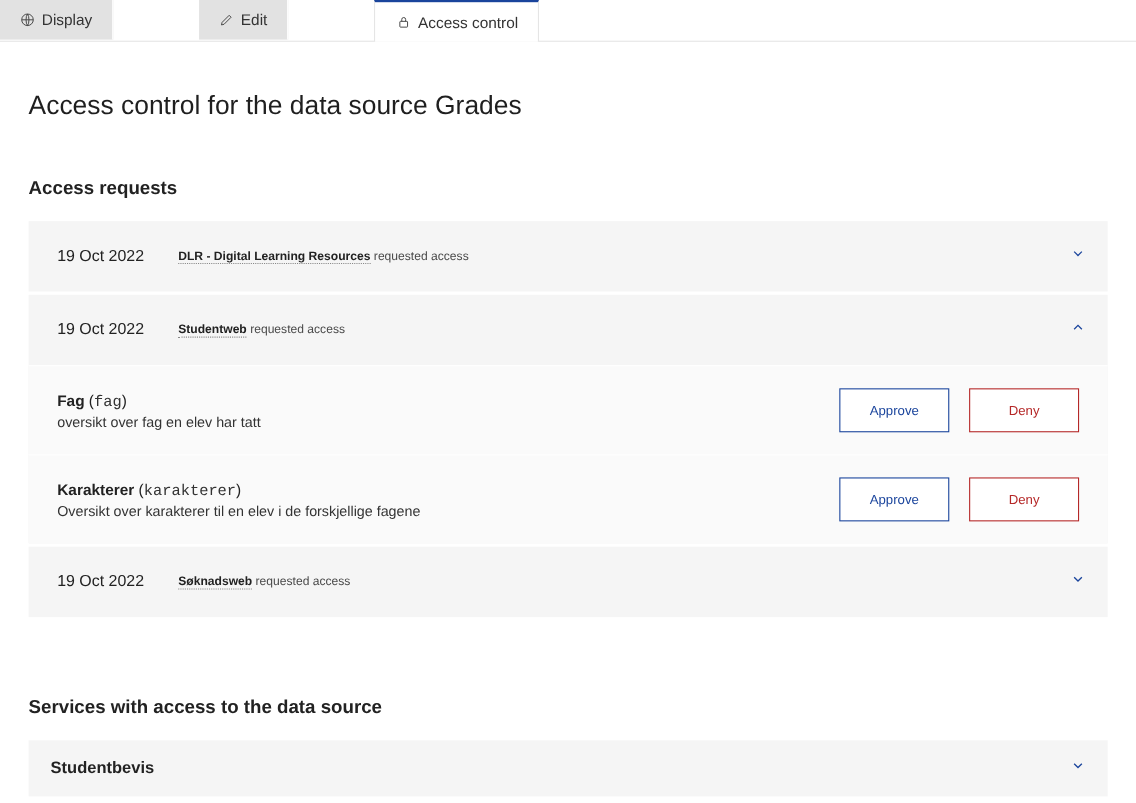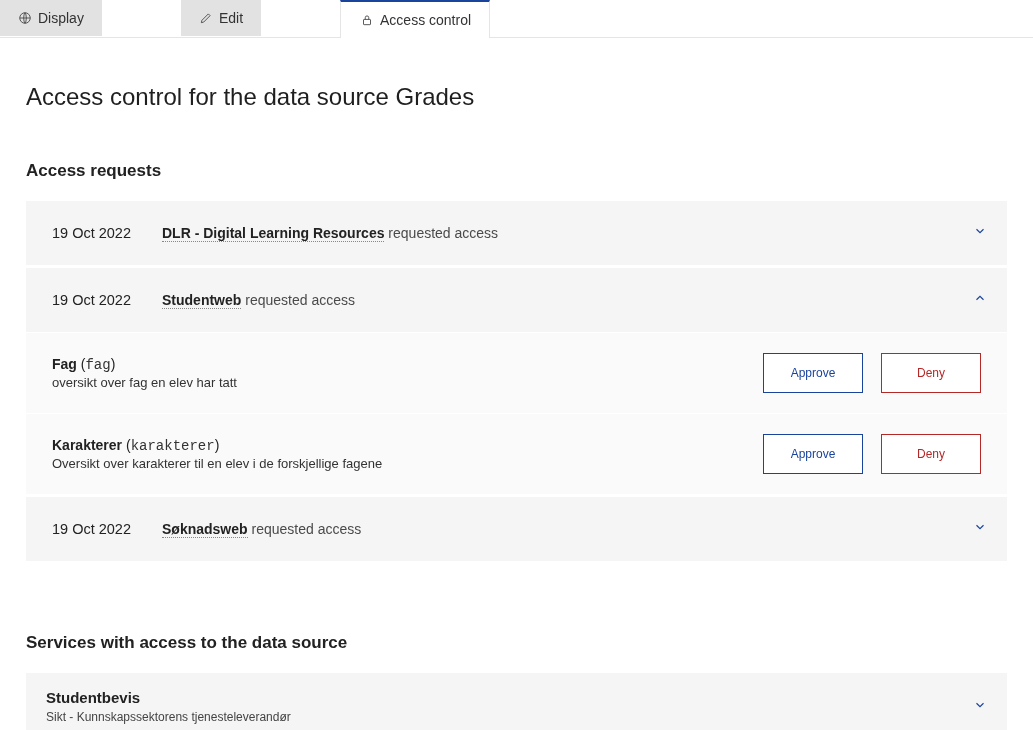--- a/index.html
+++ b/index.html
@@ -11,21 +11,21 @@
   .tab.separator { width:12px; padding:0; background:transparent; cursor:default; }
   .tab.active { background:#fff; border-top:2px solid #1a449c; border-left:1px solid #e5e5e5; border-right:1px solid #e5e5e5; margin-bottom:-1px; font-weight:500;padding-left:19px;}
   .tab-icon { display:inline-flex; }
   .tab-icon svg { width:14px; height:14px; stroke:#444; fill:none; stroke-width:1.5;}
   .body { padding: 25px 26px 0 26px; }
   h1.page-title { font-weight:400; font-size:24px; margin:20px 0 50px 0; color:#1f1f1f;}
   h2.section-title { font-weight:700; font-size:17px; margin:14px 0 20px 0; }
   .panel { background:#f5f5f5; margin:0 0 3px 0; }
   .panel-header { display:flex; align-items:center; padding:0 26px; height:64px; cursor:pointer; position:relative;}
   .panel-header .req-date { width:110px; font-size:14.5px; color:#222; }
-  .req-body { font-size:14px; color:#4a4a4a;}
+  .req-body { font-size:11px; color:#4a4a4a;}
   .req-body .app-link { color:#222; font-weight:600; border-bottom:1px dotted #888; cursor:pointer;}
   .chev { position:absolute; right:20px; top:50%; transform:translateY(-50%); }
   .chev svg { width:14px; height:14px; stroke:#1a449c; stroke-width:2; fill:none; }
   .panel-detail { background:#fafafa; padding:20px 26px; display:flex; align-items:center; justify-content:space-between; border-top:1px solid #fff;}
   .detail-left {}
   .detail-title { font-size:14px; color:#222; }
   .detail-title b{font-weight:700;}
   .detail-title .tt { font-family:"Courier New",monospace; font-size:14px; color:#333;}
   .detail-desc { font-size:13px; color:#333; margin-top:2px;}
   .detail-actions { display:flex; gap:18px;}
@@ -135,21 +135,20 @@
       </div>
     </div>
 
     <div class="spacer"></div>
 
     <h2 class="section-title">Services with access to the data source</h2>
 
     <div class="service-panel">
       <div class="service-left">
         <div class="service-name">Studentbevis</div>
-        <div class="service-prov">Sikt - Kunnskapssektorens tjenesteleverandør</div>
       </div>
       <div class="service-right">
         <span class="chev" style="position:static"><svg viewBox="0 0 24 24">
               <polyline points="6 9 12 15 18 9"></polyline>
             </svg></span>
       </div>
     </div>
   </div>
 
 </div>

